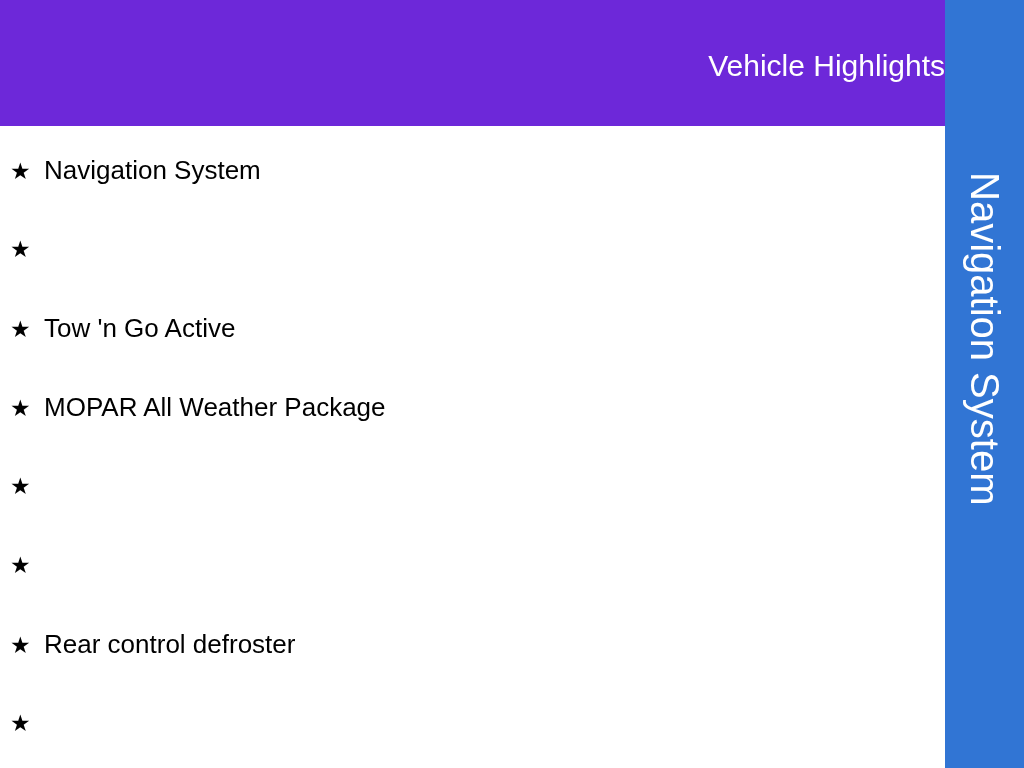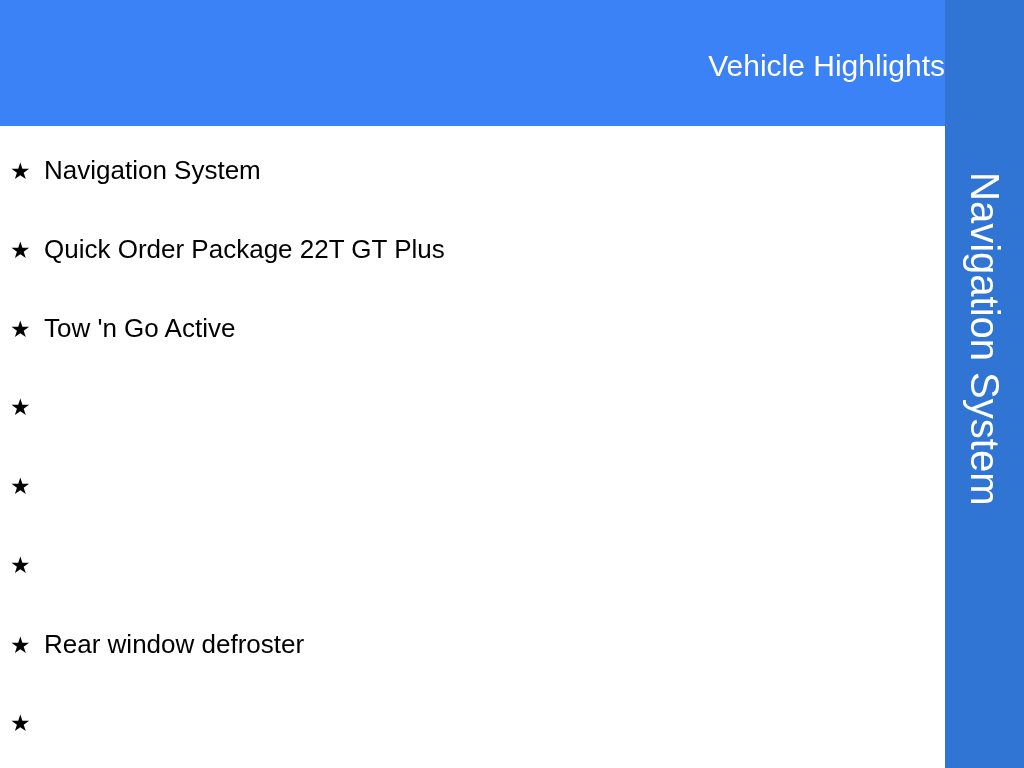--- a/index.html
+++ b/index.html
@@ -19,21 +19,21 @@
     background: #ffffff;
   }
 
   
   #header-banner {
     position: absolute;
     left: 0;
     top: 0;
     width: 945px;
     height: 126px;
-    background: #3b82f6;
+    background: #6d28d9;
     text-decoration: underline;
   }
 
   #header-title {
     position: absolute;
     right: 0px;
     top: 48px;
     color: #ffffff;
     font-size: 30px;
     line-height: 36px;
@@ -122,43 +122,43 @@
 
   <div id="feature-list">
 
     <div class="feature-item">
       <span class="bullet-star">★</span>
       <span class="feature-text">Navigation System</span>
     </div>
 
     <div class="feature-item">
       <span class="bullet-star">★</span>
-      <span class="feature-text">Quick Order Package 22T GT Plus</span>
     </div>
 
     <div class="feature-item">
       <span class="bullet-star">★</span>
       <span class="feature-text">Tow 'n Go Active</span>
+    </div>
+
+    <div class="feature-item">
+      <span class="bullet-star">★</span>
+      <span class="feature-text">MOPAR All Weather Package</span>
     </div>
 
     <div class="feature-item">
       <span class="bullet-star">★</span>
     </div>
 
     <div class="feature-item">
       <span class="bullet-star">★</span>
     </div>
 
     <div class="feature-item">
       <span class="bullet-star">★</span>
-    </div>
-
-    <div class="feature-item">
-      <span class="bullet-star">★</span>
-      <span class="feature-text">Rear window defroster</span>
+      <span class="feature-text">Rear control defroster</span>
     </div>
 
     <div class="feature-item">
       <span class="bullet-star">★</span>
     </div>
 
   </div>
 </div>
 
 </body></html>

